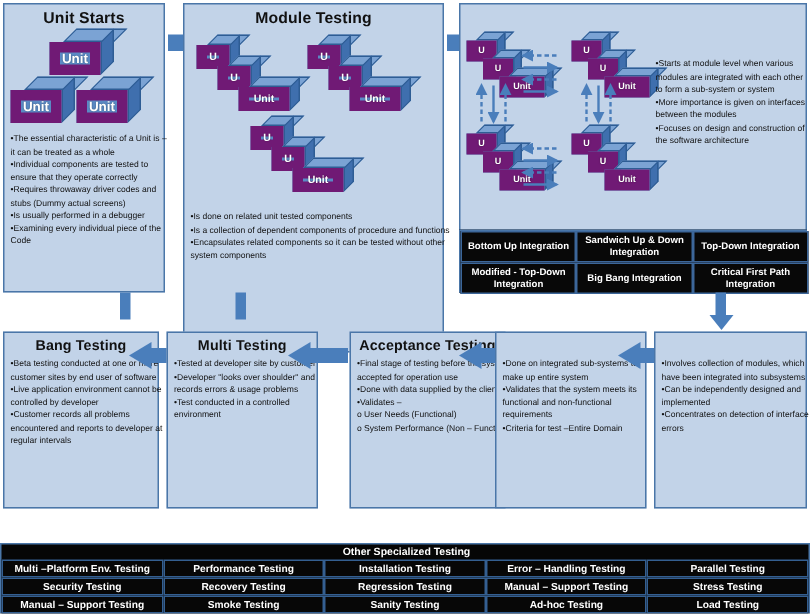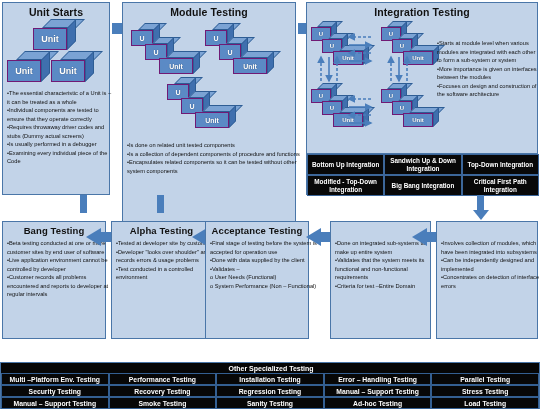--- a/index.html
+++ b/index.html
@@ -33,21 +33,21 @@
     padding:0 4px;
     margin:0;
   }
   .bullets div{ margin:0; }
 
   
   .cube{position:absolute;}
   .cube .face{
     position:absolute;left:0;top:0;
     background:#5b8ac5;
-    border:1px solid #701a75;
+    border:7px solid #701a75;
     box-sizing:border-box;
     display:flex;align-items:center;justify-content:center;
     color:#fff;font-weight:bold;
     text-shadow:0 0 1px rgba(0,0,0,.5);
   }
   .cube .top{
     position:absolute;
     background:#7ba3d4;
     border:1px solid #2e5d94;
     box-sizing:border-box;
@@ -197,21 +197,20 @@
         <div>•Encapsulates related components so it can be tested without other system components</div>
       </div>
   </div>
 
   <div id="arrow2" style="position:absolute;left:298px;top:17px;width:48px;height:22px;">
     <div style="position:absolute;left:0;top:6px;width:32px;height:11px;background:#4a7ebb;"></div>
     <div style="position:absolute;left:30px;top:0;width:0;height:0;border-top:11px solid transparent;border-bottom:11px solid transparent;border-left:17px solid #4a7ebb;"></div>
   </div>
 
   <div class="panel" id="p-integration" style="left:306px;top:2px;width:232px;height:193px;">
-    <div class="panel-title">Integration Testing</div>
     <div id="integration-cubes" style="position:absolute;left:0;top:16px;width:130px;height:122px;">
         <div class="cube" style="left: 4px; top: 2px; width: 26px; height: 20px;">
           <div class="top" style="left: 0px; top: 0px; width: 20px; height: 6px; transform: skewX(-45deg); transform-origin: 0px 100%; margin-left: 6px;"></div>
           <div class="side" style="left: 20px; top: 6px; width: 6px; height: 14px; transform: skewY(-45deg); transform-origin: 0px 0px;"></div>
           <div class="face" style="left: 0px; top: 6px; width: 20px; height: 14px; font-size: 6px;">U</div>
         </div>
         <div class="cube" style="left: 15px; top: 14px; width: 26px; height: 20px;">
           <div class="top" style="left: 0px; top: 0px; width: 20px; height: 6px; transform: skewX(-45deg); transform-origin: 0px 100%; margin-left: 6px;"></div>
           <div class="side" style="left: 20px; top: 6px; width: 6px; height: 14px; transform: skewY(-45deg); transform-origin: 0px 0px;"></div>
           <div class="face" style="left: 0px; top: 6px; width: 20px; height: 14px; font-size: 6px;">U</div>
@@ -318,34 +317,34 @@
         <div>•Customer records all problems encountered and reports to developer at regular intervals</div>
       </div>
   </div>
 
   <div id="arrow-b1" style="position:absolute;left:86px;top:228px;width:40px;height:18px;">
     <div style="position:absolute;left:14px;top:4px;width:26px;height:10px;background:#4a7ebb;"></div>
     <div style="position:absolute;left:0;top:0;width:0;height:0;border-top:9px solid transparent;border-bottom:9px solid transparent;border-right:15px solid #4a7ebb;"></div>
   </div>
 
   <div class="panel" id="p-alpha" style="left:111px;top:221px;width:101px;height:118px;">
-    <div class="panel-title" style="font-size:9.5px;">Alpha Testing</div>
+    <div class="panel-title" style="font-size:9.5px;">Multi Testing</div>
     <div class="bullets" id="alpha-bullets" style="position:absolute;left:0;top:17px;width:101px;">
         <div>•Tested at developer site by customer</div>
         <div>•Developer "looks over shoulder" and records errors &amp; usage problems</div>
         <div>•Test conducted in a controlled environment</div>
       </div>
   </div>
 
   <div id="arrow-b2" style="position:absolute;left:192px;top:228px;width:40px;height:18px;">
     <div style="position:absolute;left:14px;top:4px;width:26px;height:10px;background:#4a7ebb;"></div>
     <div style="position:absolute;left:0;top:0;width:0;height:0;border-top:9px solid transparent;border-bottom:9px solid transparent;border-right:15px solid #4a7ebb;"></div>
   </div>
 
-  <div class="panel" id="p-acceptance" style="left:205px;top:221px;width:104px;height:118px;">
+  <div class="panel" id="p-acceptance" style="left:233px;top:221px;width:104px;height:118px;">
     <div class="panel-title" style="font-size:9.5px;">Acceptance Testing</div>
     <div class="bullets" id="acceptance-bullets" style="position:absolute;left:0;top:17px;width:108px;">
         <div>•Final stage of testing before the system is accepted for operation use</div>
         <div>•Done with data supplied by the client</div>
         <div>•Validates –</div>
         <div>o User Needs (Functional)</div>
         <div>o System Performance (Non – Functional)</div>
       </div>
   </div>
 

